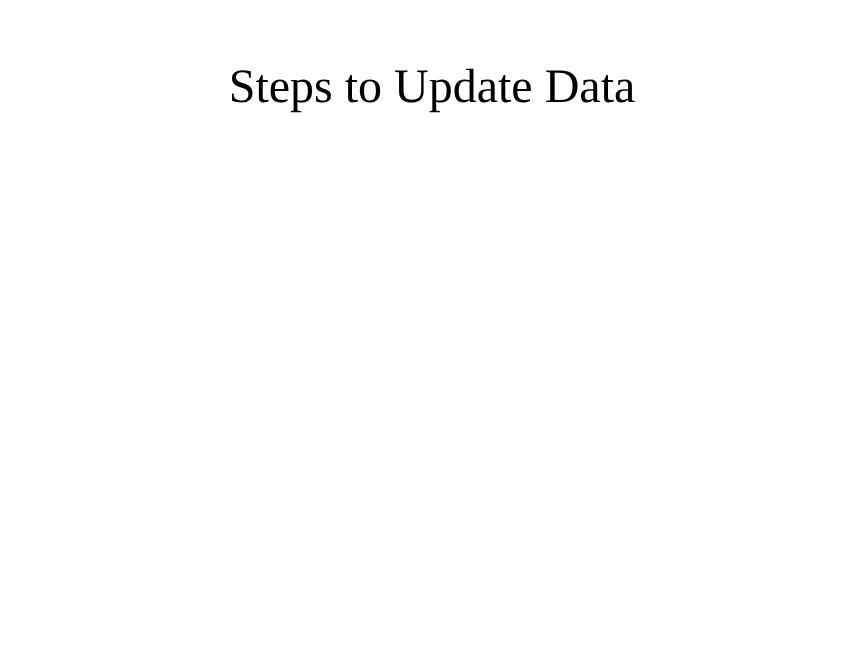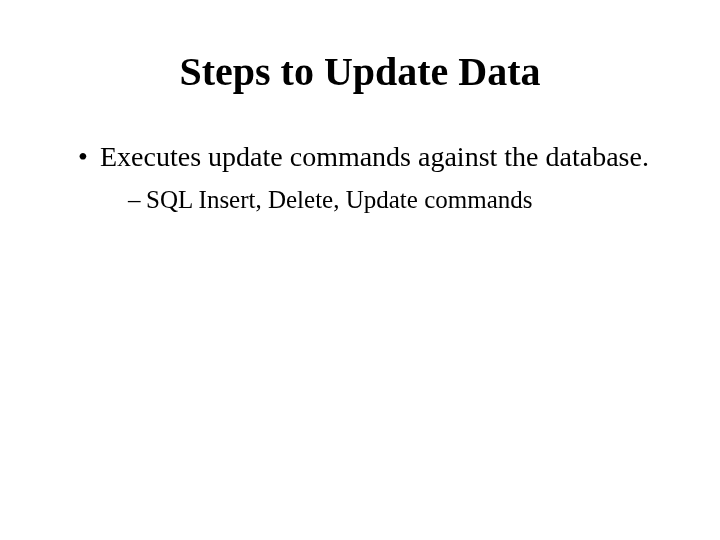--- a/index.html
+++ b/index.html
@@ -7,21 +7,21 @@
       width: 720px;
       height: 540px;
       background: #ffffff;
       font-family: "Times New Roman", Times, serif;
       color: #000000;
       padding: 48px 60px 40px 60px;
     }
     .title {
       text-align: center;
       font-size: 40px;
-      font-weight: 700;
+      font-weight: 400;
       margin-bottom: 44px;
     }
     .bullets {
       list-style: none;
       padding-left: 18px;
     }
     .bullets > li {
       position: relative;
       font-size: 28px;
       line-height: 1.25;
@@ -52,19 +52,13 @@
       left: 0;
       top: 0;
     }
   </style>
 </head>
 <body>
 
 <h1 class="title">Steps to Update Data</h1>
 
 <ul class="bullets">
-  <li>
-    <span>Executes update commands against the database.</span>
-    <ul class="sub">
-      <li>SQL Insert, Delete, Update commands</li>
-    </ul>
-  </li>
 </ul>
 
 </body></html>

